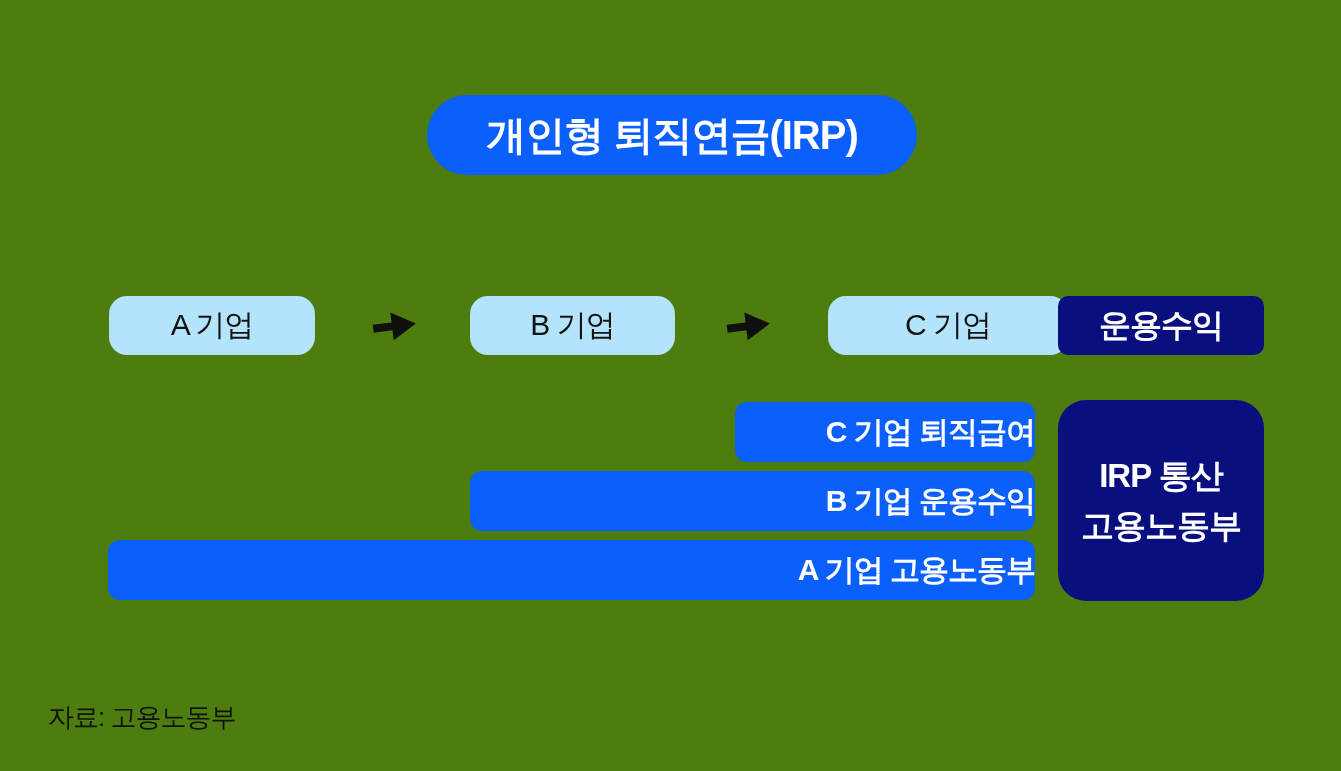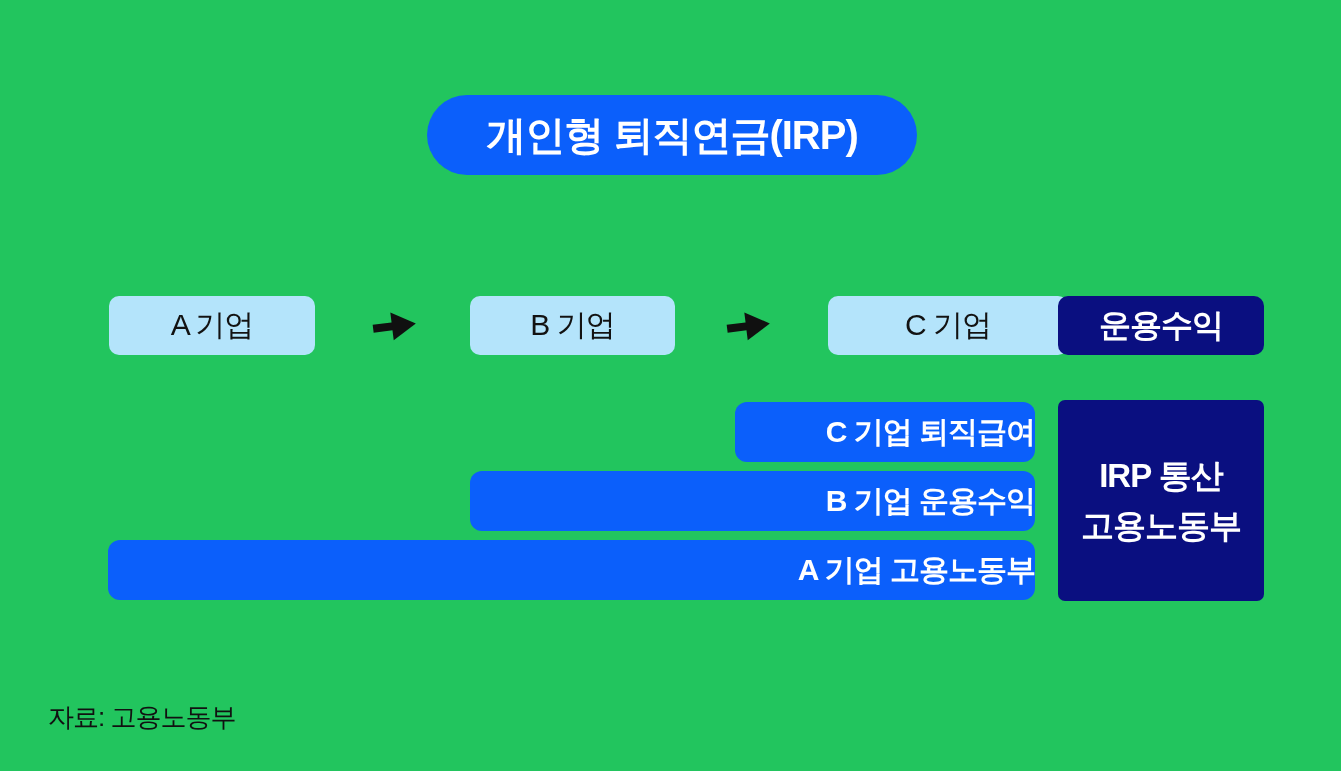--- a/index.html
+++ b/index.html
@@ -5,41 +5,41 @@
   html, body {
     margin: 0;
     padding: 0;
     background: #ffffff;
     font-family: "Liberation Sans", "DejaVu Sans", sans-serif;
   }
   .canvas {
     position: relative;
     width: 1341px;
     height: 771px;
-    background: #22c55e;
+    background: #4d7c0f;
     overflow: hidden;
   }
   .title-pill {
     position: absolute;
     left: 427px; top: 95px;
     width: 490px; height: 80px;
     background: #0b5ffb;
     border-radius: 40px;
     display: flex; align-items: center; justify-content: center;
     color: #ffffff;
     font-size: 40px;
     font-weight: 700;
     letter-spacing: -1px;
   }
   .company-box {
     position: absolute;
     top: 296px;
     height: 59px;
     background: #b4e4fb;
-    border-radius: 10px;
+    border-radius: 18px;
     display: flex; align-items: center; justify-content: center;
     color: #121212;
     font-size: 30px;
     font-weight: 500;
     letter-spacing: -1px;
   }
   .company-a { left: 109px; width: 206px; }
   .company-b { left: 470px; width: 205px; }
   .company-c { left: 828px; width: 240px; }
   .flow-arrow {
@@ -74,21 +74,21 @@
     letter-spacing: -1px;
   }
   .bar-c { left: 735px; top: 402px; width: 300px; }
   .bar-b { left: 470px; top: 471px; width: 565px; }
   .bar-a { left: 108px; top: 540px; width: 927px; }
   .irp-box {
     position: absolute;
     left: 1058px; top: 400px;
     width: 206px; height: 201px;
     background: #0a0f80;
-    border-radius: 7px;
+    border-radius: 28px;
     display: flex; flex-direction: column;
     align-items: center; justify-content: center;
     color: #ffffff;
     font-size: 33px;
     font-weight: 700;
     line-height: 1.5;
     letter-spacing: -1px;
     text-align: center;
   }
   .source-note {

